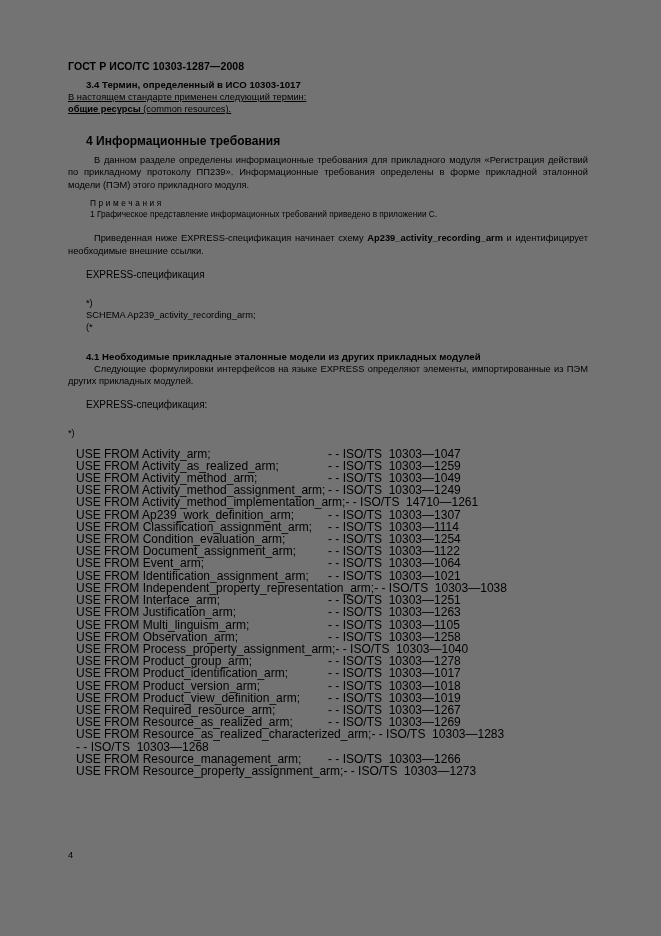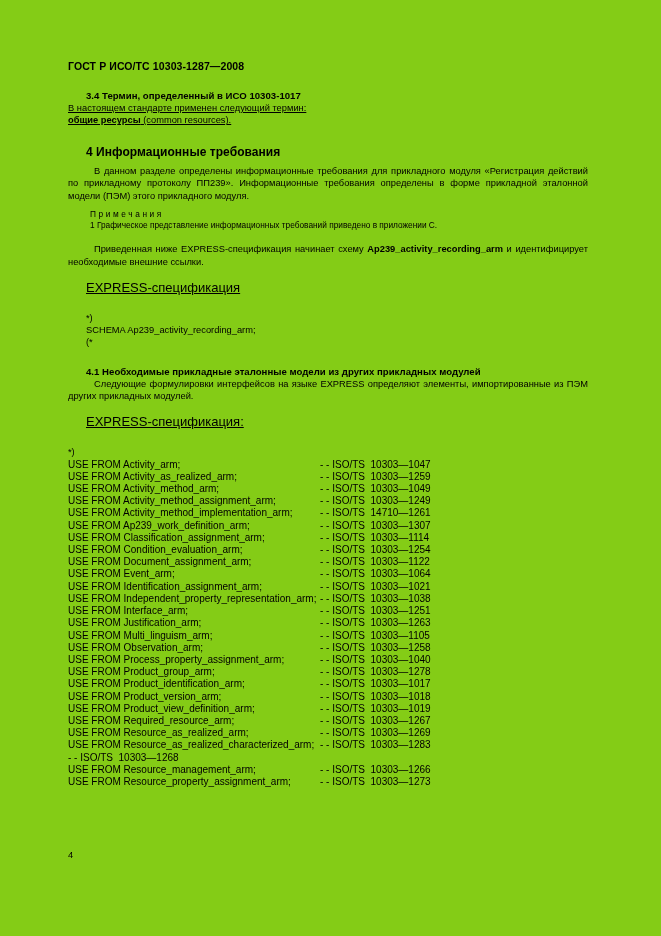--- a/index.html
+++ b/index.html
@@ -12,35 +12,35 @@
     height: 936px;
     font-family: "Liberation Sans", sans-serif;
     color: #000000;
     position: relative;
     overflow: hidden;
   }
   .page {
     position: relative;
     width: 661px;
     height: 936px;
-    background: #84cc16;
+    background: #737373;
   }
   .header {
     position: absolute;
     left: 68px;
     top: 60px;
     font-size: 10.5px;
     font-weight: bold;
     letter-spacing: 0.1px;
     white-space: nowrap;
   }
   .content {
     position: absolute;
     left: 68px;
-    top: 90px;
+    top: 79px;
     width: 520px;
   }
   .sec-head {
     font-size: 9.6px;
     font-weight: bold;
     margin: 0 0 1px 0;
     padding-left: 18px;
     letter-spacing: 0.02px;
   }
   .sec4-head {
@@ -77,34 +77,33 @@
   .notes-title {
     padding-left: 22px;
   }
   .note-item {
     text-indent: 22px;
   }
   .gap-sm { height: 7px; }
   .gap-md { height: 12px; }
   .gap-lg { height: 17px; }
   .underline-head {
-    font-size: 13px;
-    text-decoration: underline;
+    font-size: 10px;
     padding-left: 18px;
   }
   .mono-block {
     font-size: 9.3px;
     line-height: 12.2px;
     padding-left: 18px;
     white-space: pre;
   }
   .uselist {
-    font-size: 10px;
-    line-height: 12.2px;
-    margin: 0;
+    font-size: 12px;
+    line-height: 12.2px;
+    margin: 8px;
   }
   .use-row {
     display: flex;
     white-space: pre;
     line-height: 12.2px;
   }
   .use-left {
     display: inline-block;
     min-width: 252px;
   }

